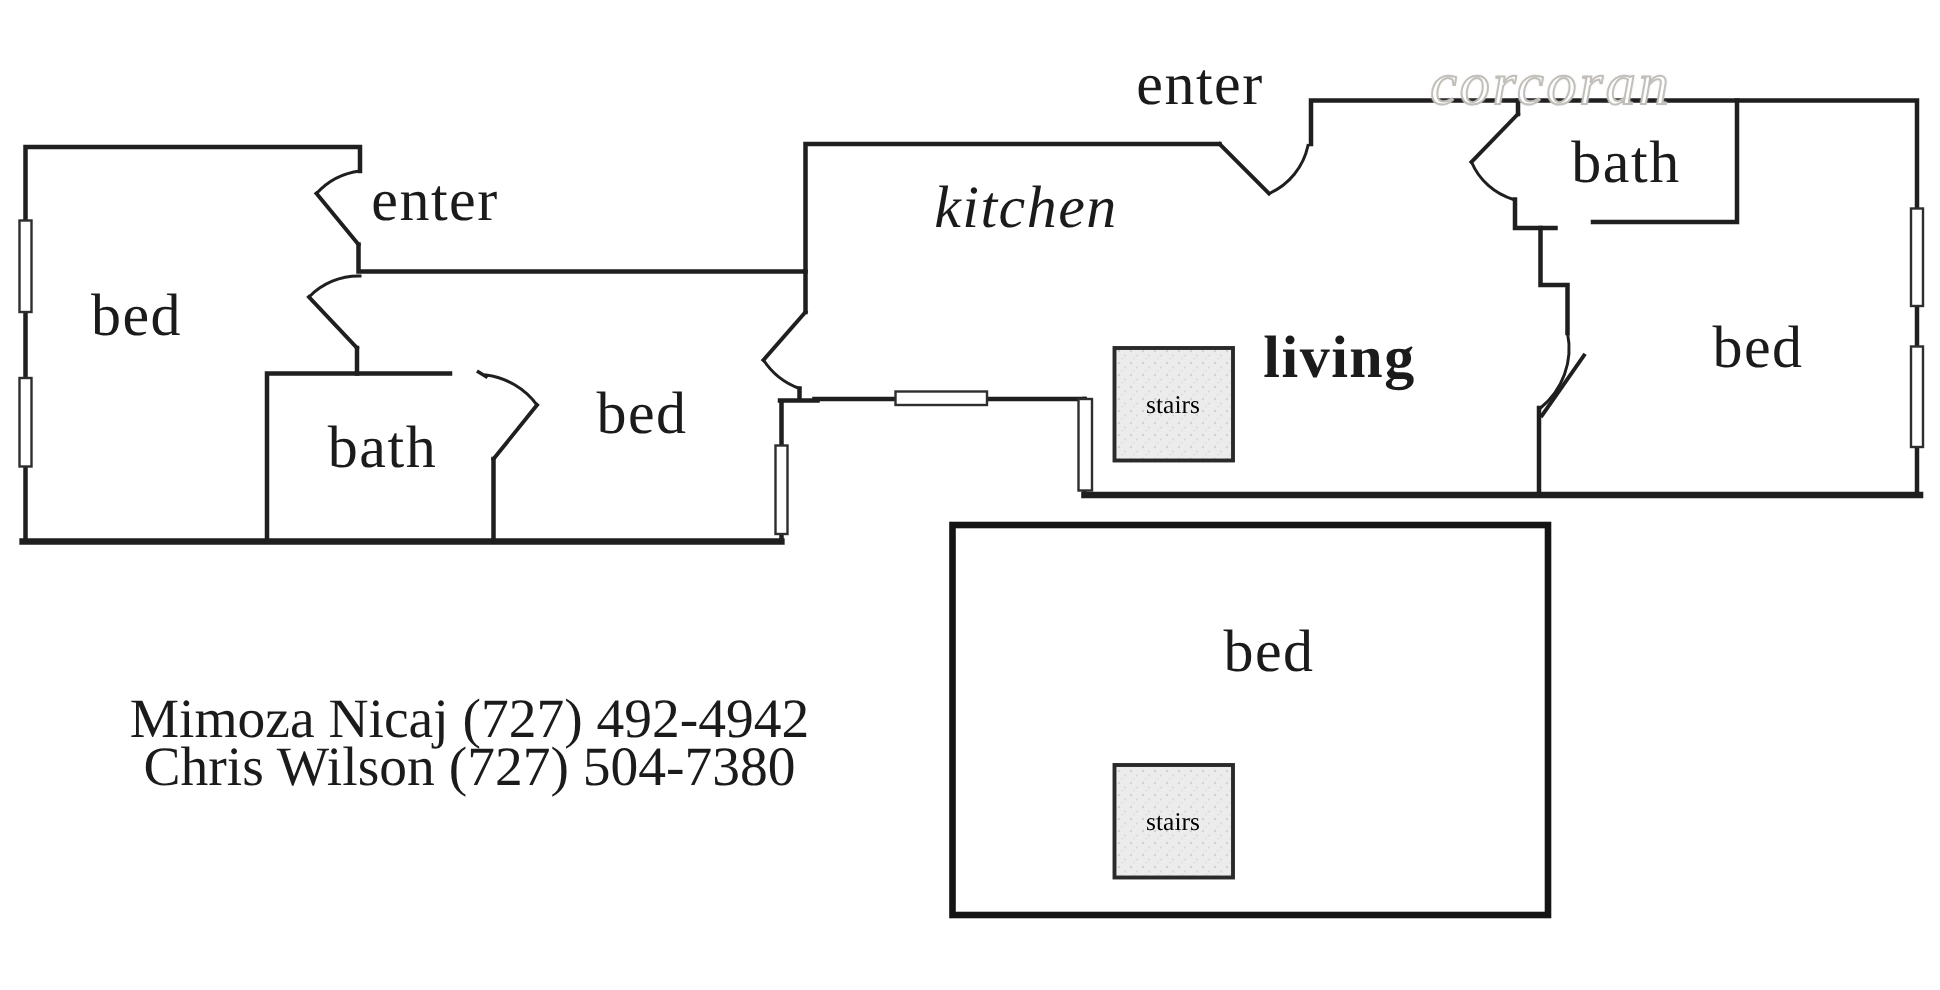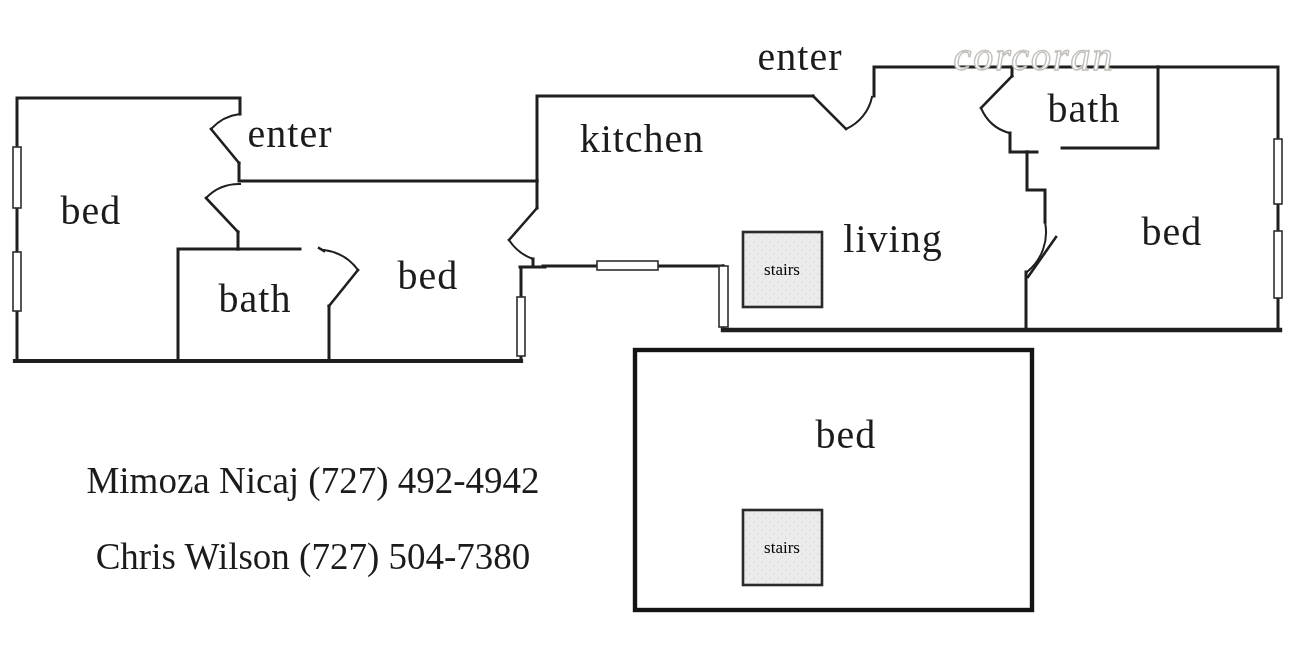--- a/index.html
+++ b/index.html
@@ -39,21 +39,21 @@
     white-space:nowrap;
   }
   .contact-line{
     position:absolute;
     transform:translate(-50%,-50%);
     font-size:37px;
     color:#1b1b1b;
     white-space:nowrap;
   }
   #contact-line-1{left:313px;top:480px;}
-  #contact-line-2{left:313px;top:512px;margin-top:44px;}
+  #contact-line-2{left:313px;top:512px;}
 </style>
 </head>
 <body>
 
 <div id="stage">
 
   <svg id="plan-svg" width="1293" height="660" viewBox="0 0 1293 660">
     <defs>
       <pattern id="speck" width="8" height="8" patternUnits="userSpaceOnUse">
         <rect width="8" height="8" fill="#ececec"></rect>
@@ -138,23 +138,23 @@
       <rect x="1274" y="231" width="8" height="67"></rect>
     </g>
   </svg>
 
   <div id="watermark">corcoran</div>
 
   <div class="room-label" style="left:91px;top:210px;">bed</div>
   <div class="room-label" style="left:290px;top:133px;">enter</div>
   <div class="room-label" style="left:255px;top:298px;">bath</div>
   <div class="room-label" style="left:428px;top:275px;">bed</div>
-  <div class="room-label" style="left:642px;top:138px;">kitchen</div>
+  <div class="room-label" style="left:684px;top:138px;font-style:italic;">kitchen</div>
   <div class="room-label" style="left:800px;top:56px;">enter</div>
-  <div class="room-label" style="left:893px;top:238px;">living</div>
+  <div class="room-label" style="left:893px;top:238px;font-weight:bold;">living</div>
   <div class="room-label" style="left:1084px;top:108px;">bath</div>
   <div class="room-label" style="left:1172px;top:231px;">bed</div>
   <div class="room-label" style="left:846px;top:434px;">bed</div>
   <div class="stairs-label" style="left:782px;top:270px;">stairs</div>
   <div class="stairs-label" style="left:782px;top:548px;">stairs</div>
 
   <div id="contact-line-1" class="contact-line">Mimoza Nicaj (727) 492-4942</div>
   <div id="contact-line-2" class="contact-line">Chris Wilson (727) 504-7380</div>
 
 </div>

